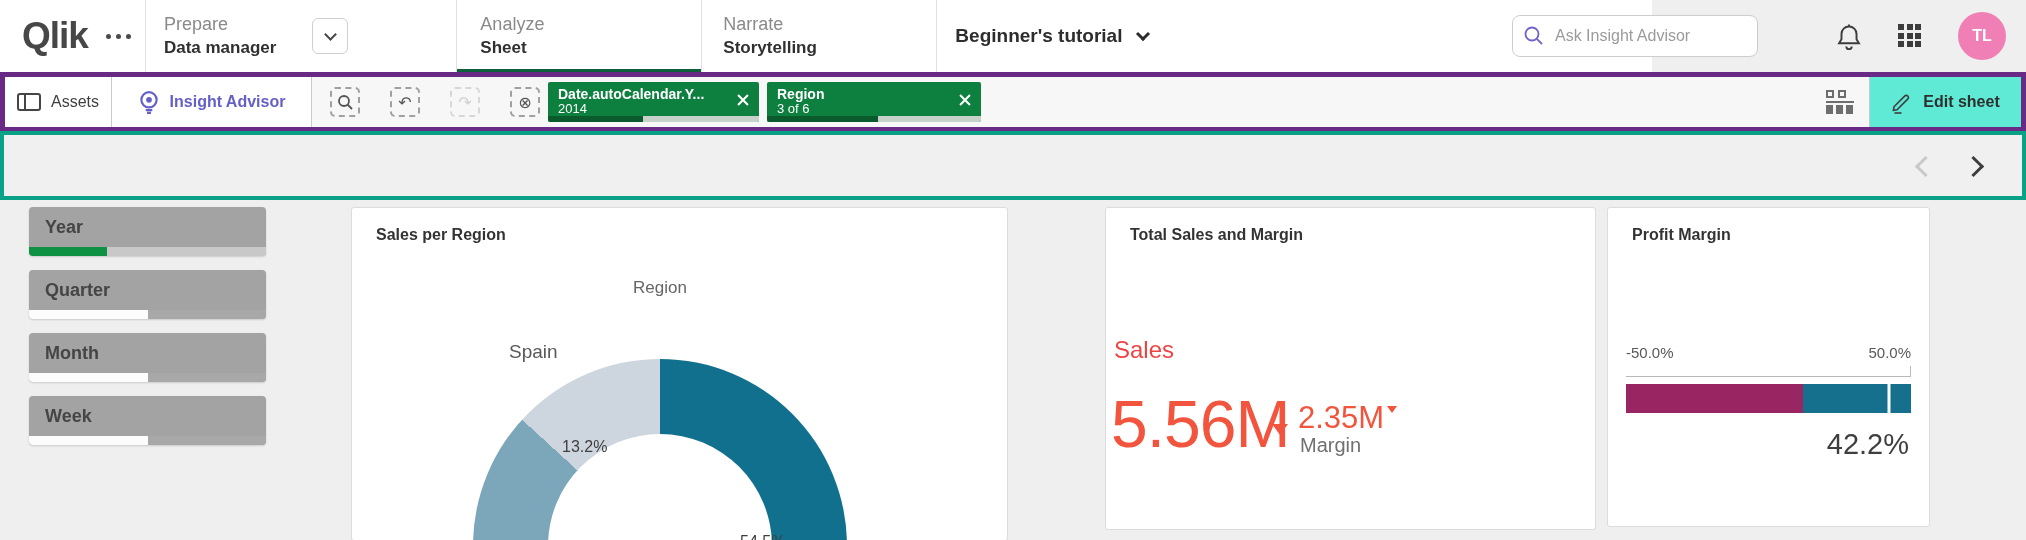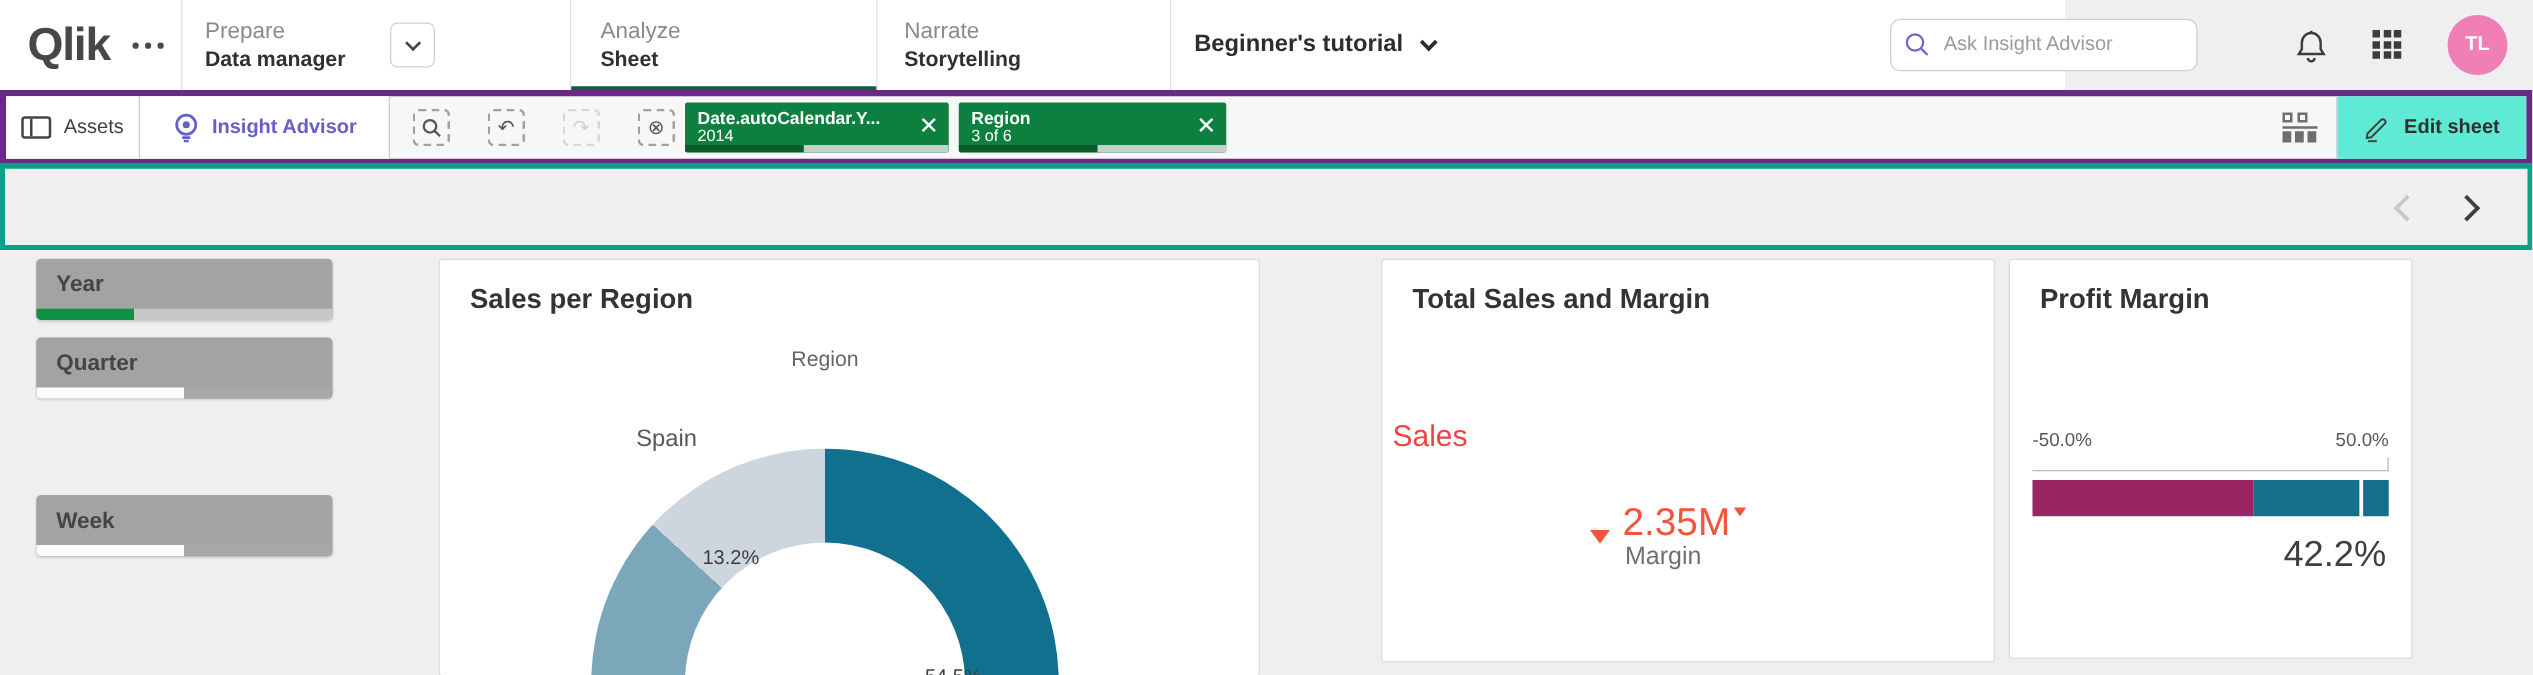--- a/index.html
+++ b/index.html
@@ -73,21 +73,21 @@
 
   
   .dashbar { position:absolute; left:0; top:131px; width:2026px; height:69px; background:#f0f0f0; border:4px solid #0aa287; }
   .dash-title { position:absolute; left:26px; top:12px; font-size:35px; color:#9c9c9c; }
   .dash-chev { position:absolute; top:24px; width:15px; height:15px; border-style:solid; border-width:0 3px 3px 0; }
   .dash-prev { left:1914px; border-color:#c8c8c8; transform:rotate(135deg); }
   .dash-next { left:1962px; border-color:#3d3d3d; transform:rotate(-45deg); }
 
   
   .card { position:absolute; background:#fff; border:1px solid #dcdcdc; border-radius:3px; }
-  .card-title { position:absolute; left:24px; top:18px; font-size:22px; font-weight:700; color:#333; }
+  .card-title { position:absolute; left:24px; top:18px; font-size:16px; font-weight:700; color:#333; }
 
   
   .listbox { position:absolute; left:18px; width:237px; height:49px; background:#a3a3a3; border-radius:4px; box-shadow:0 1px 2px rgba(0,0,0,0.15); overflow:hidden;margin-left:11px; }
   .listbox-label { position:absolute; left:16px; top:10px; font-size:18px; font-weight:600; color:#454545; }
   .listbox-bar { position:absolute; left:0; right:0; bottom:0; height:9px; background:#c8c8c8; }
 
   
   .card-sales-region { left:351px; top:207px; width:657px; height:334px; overflow:hidden; }
   .dim-label { position:absolute; left:121px; top:70px; width:374px; text-align:center; font-size:17px; color:#666; }
   .donut { position:absolute; left:121px; top:151px; width:374px; height:374px; border-radius:50%; }
@@ -284,38 +284,43 @@
   </div>
 
   <div class="listbox" style="top:207px">
     <span class="listbox-label">Year</span>
     <div class="listbox-bar" style="background: linear-gradient(90deg, rgb(15, 145, 67) 0px, rgb(15, 145, 67) 33%, rgb(200, 200, 200) 33%, rgb(200, 200, 200) 100%);"></div>
   </div>
   <div class="listbox" style="top:270px">
     <span class="listbox-label">Quarter</span>
     <div class="listbox-bar" style="background: linear-gradient(90deg, rgb(252, 252, 252) 0px, rgb(252, 252, 252) 50%, rgb(168, 168, 168) 50%, rgb(168, 168, 168) 100%);"></div>
   </div>
+  <div class="listbox" style="top:333px">
+    <span class="listbox-label">Month</span>
+    <div class="listbox-bar" style="background: linear-gradient(90deg, rgb(252, 252, 252) 0px, rgb(252, 252, 252) 50%, rgb(168, 168, 168) 50%, rgb(168, 168, 168) 100%);"></div>
+  </div>
   <div class="listbox" style="top:396px">
     <span class="listbox-label">Week</span>
     <div class="listbox-bar" style="background: linear-gradient(90deg, rgb(252, 252, 252) 0px, rgb(252, 252, 252) 50%, rgb(168, 168, 168) 50%, rgb(168, 168, 168) 100%);"></div>
   </div>
 
   <div class="card card-sales-region">
     <span class="card-title">Sales per Region</span>
     <span class="dim-label">Region</span>
     <div class="donut" style="background: conic-gradient(rgb(17, 112, 142) 0%, rgb(17, 112, 142) 54.5%, rgb(72, 134, 163) 54.5%, rgb(72, 134, 163) 68%, rgb(124, 166, 186) 68%, rgb(124, 166, 186) 86.8%, rgb(205, 214, 222) 86.8%, rgb(205, 214, 222) 100%);"></div>
     <div class="donut-hole"></div>
     <span class="lbl-spain">Spain</span>
     <span class="lbl-132">13.2%</span>
     <span class="lbl-545">54.5%</span>
   </div>
 
   <div class="card card-kpi">
     <span class="card-title">Total Sales and Margin</span>
     <span class="kpi-primary-label">Sales</span>
+    <span class="kpi-primary-value">5.56M</span>
     <span class="tri-down kpi-tri-main"></span>
     <span class="kpi-secondary-value">2.35M</span>
     <span class="tri-down-sm"></span>
     <span class="kpi-secondary-label">Margin</span>
   </div>
 
   <div class="card card-gauge">
     <span class="card-title">Profit Margin</span>
     <div class="gauge-labels">
       <span>-50.0%</span>

